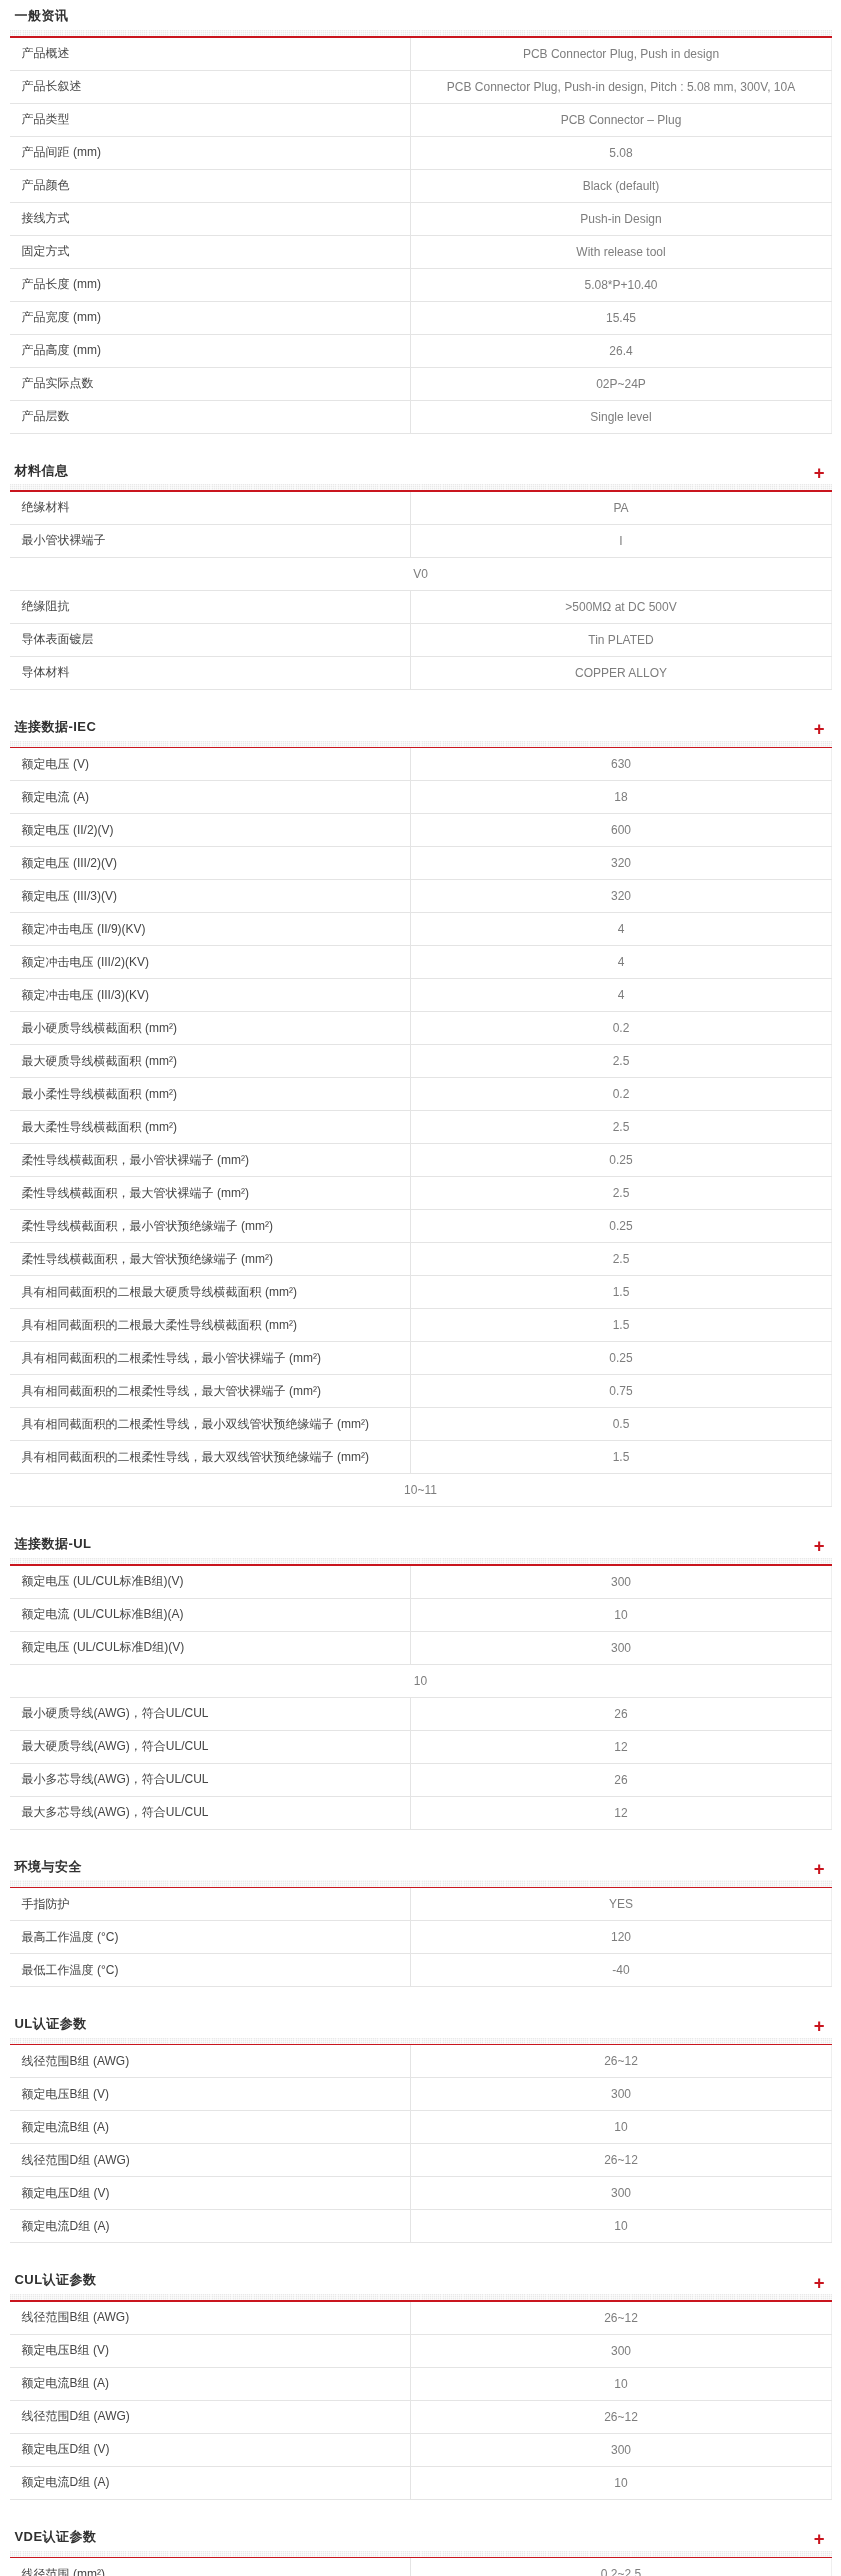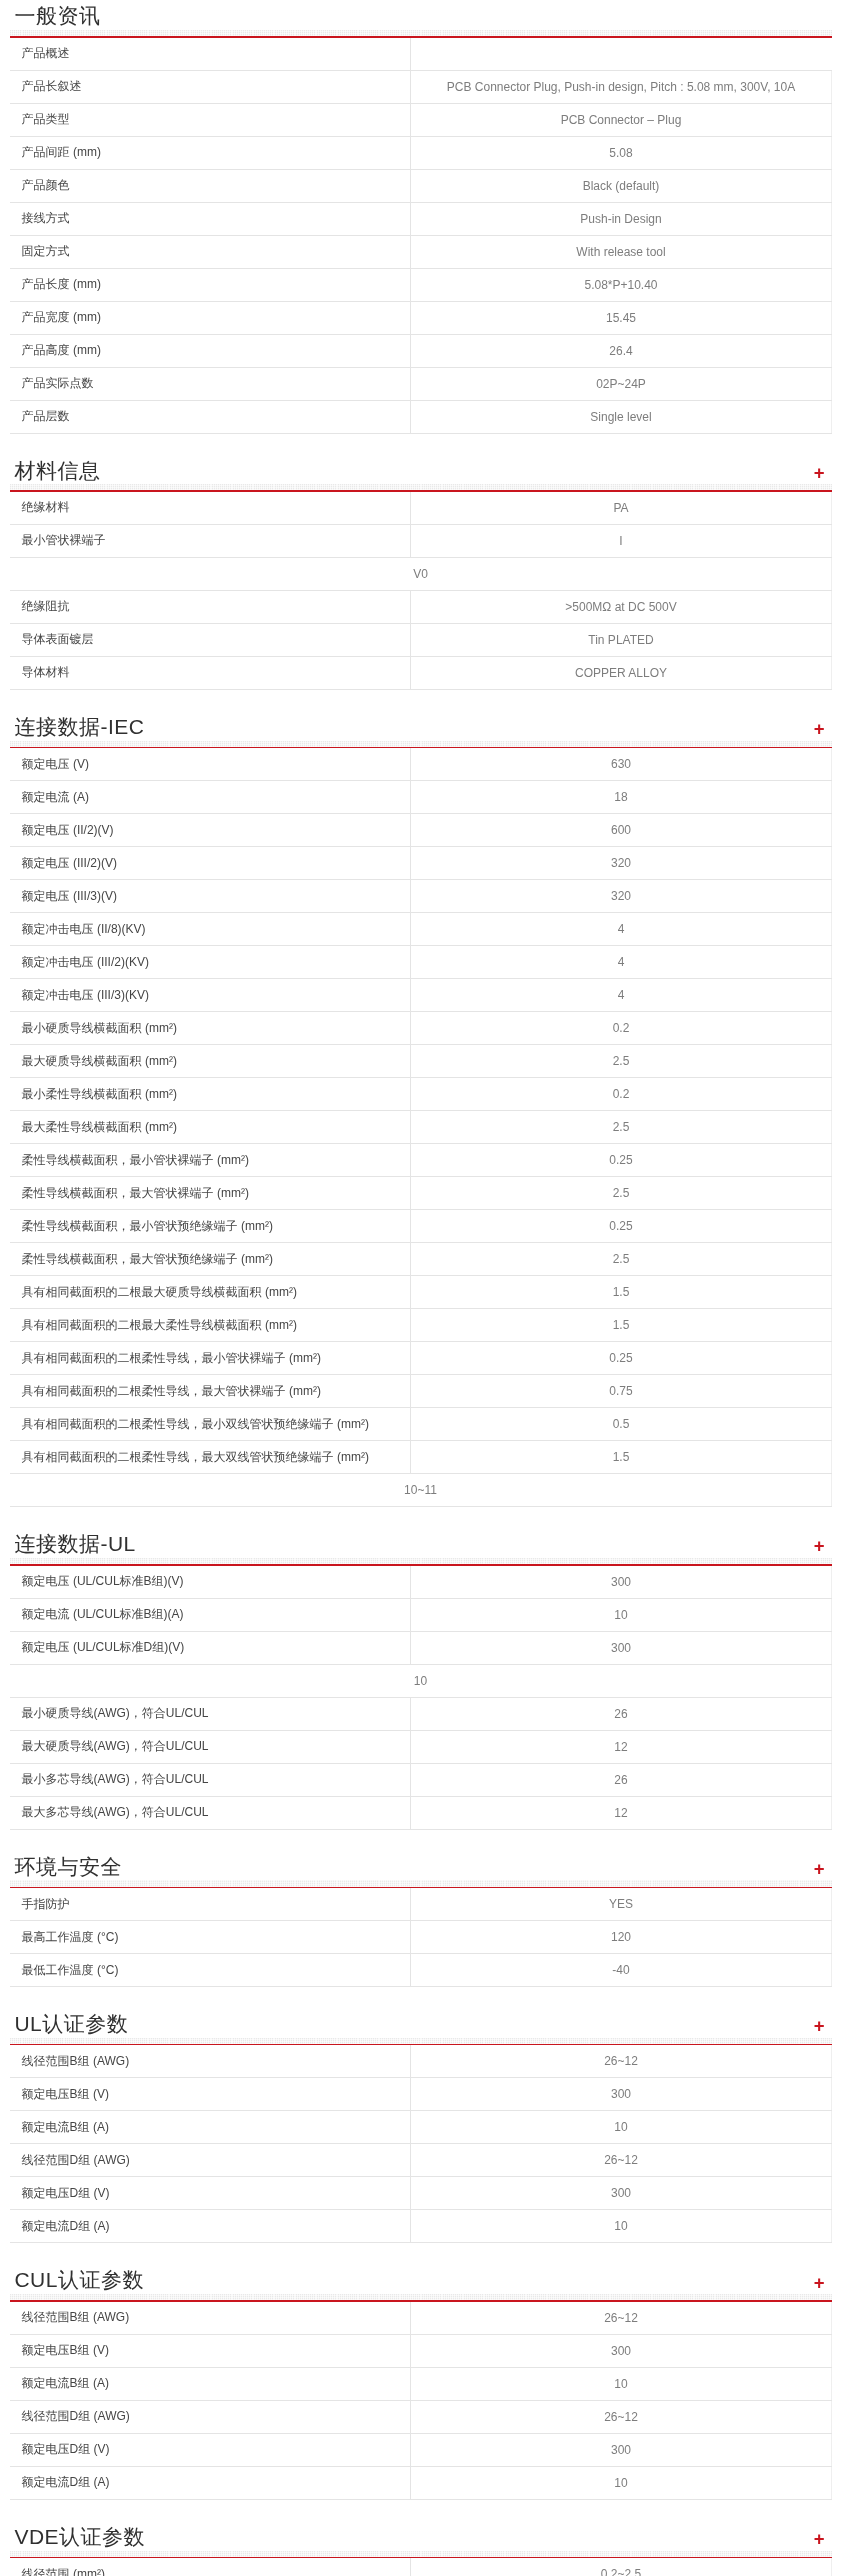--- a/index.html
+++ b/index.html
@@ -10,21 +10,21 @@
   }
   #page{padding:0 10.3px 5.2px 10.3px;box-sizing:border-box;}
 
   
   .section-header{
     display:flex;align-items:flex-end;justify-content:space-between;
     padding:27px 7.2px 4.1px 4.1px;
   }
   .spec-section:first-of-type .section-header{padding-top:6.2px;}
   .section-title{
-    margin:0;font-size:21px;line-height:19.6px;font-weight:400;
+    margin:0;font-size:13px;line-height:19.6px;font-weight:700;
     color:#303030;letter-spacing:0.5px;
   }
   .expand-icon{
     font-size:18.5px;line-height:15.5px;font-weight:700;
     color:#c9151e;cursor:pointer;user-select:none;
   }
 
   
   .hatch{
     height:6.2px;
@@ -61,20 +61,21 @@
   <section class="spec-section">
     <div class="section-header">
       <h2 class="section-title">一般资讯</h2>
 
     </div>
     <div class="hatch"></div>
     <div class="redline"></div>
     <div class="rows">
   <div class="spec-row">
     <div class="spec-label">产品概述</div>
+    <div class="spec-value">PCB Connector Plug, Push in design</div>
   </div>
 
   <div class="spec-row">
     <div class="spec-label">产品长叙述</div>
     <div class="spec-value">PCB Connector Plug, Push-in design, Pitch : 5.08 mm, 300V, 10A</div>
   </div>
 
   <div class="spec-row">
     <div class="spec-label">产品类型</div>
     <div class="spec-value">PCB Connector – Plug</div>
@@ -193,21 +194,21 @@
     <div class="spec-label">额定电压 (III/2)(V)</div>
     <div class="spec-value">320</div>
   </div>
 
   <div class="spec-row">
     <div class="spec-label">额定电压 (III/3)(V)</div>
     <div class="spec-value">320</div>
   </div>
 
   <div class="spec-row">
-    <div class="spec-label">额定冲击电压 (II/8)(KV)</div>
+    <div class="spec-label">额定冲击电压 (II/9)(KV)</div>
     <div class="spec-value">4</div>
   </div>
 
   <div class="spec-row">
     <div class="spec-label">额定冲击电压 (III/2)(KV)</div>
     <div class="spec-value">4</div>
   </div>
 
   <div class="spec-row">
     <div class="spec-label">额定冲击电压 (III/3)(KV)</div>

